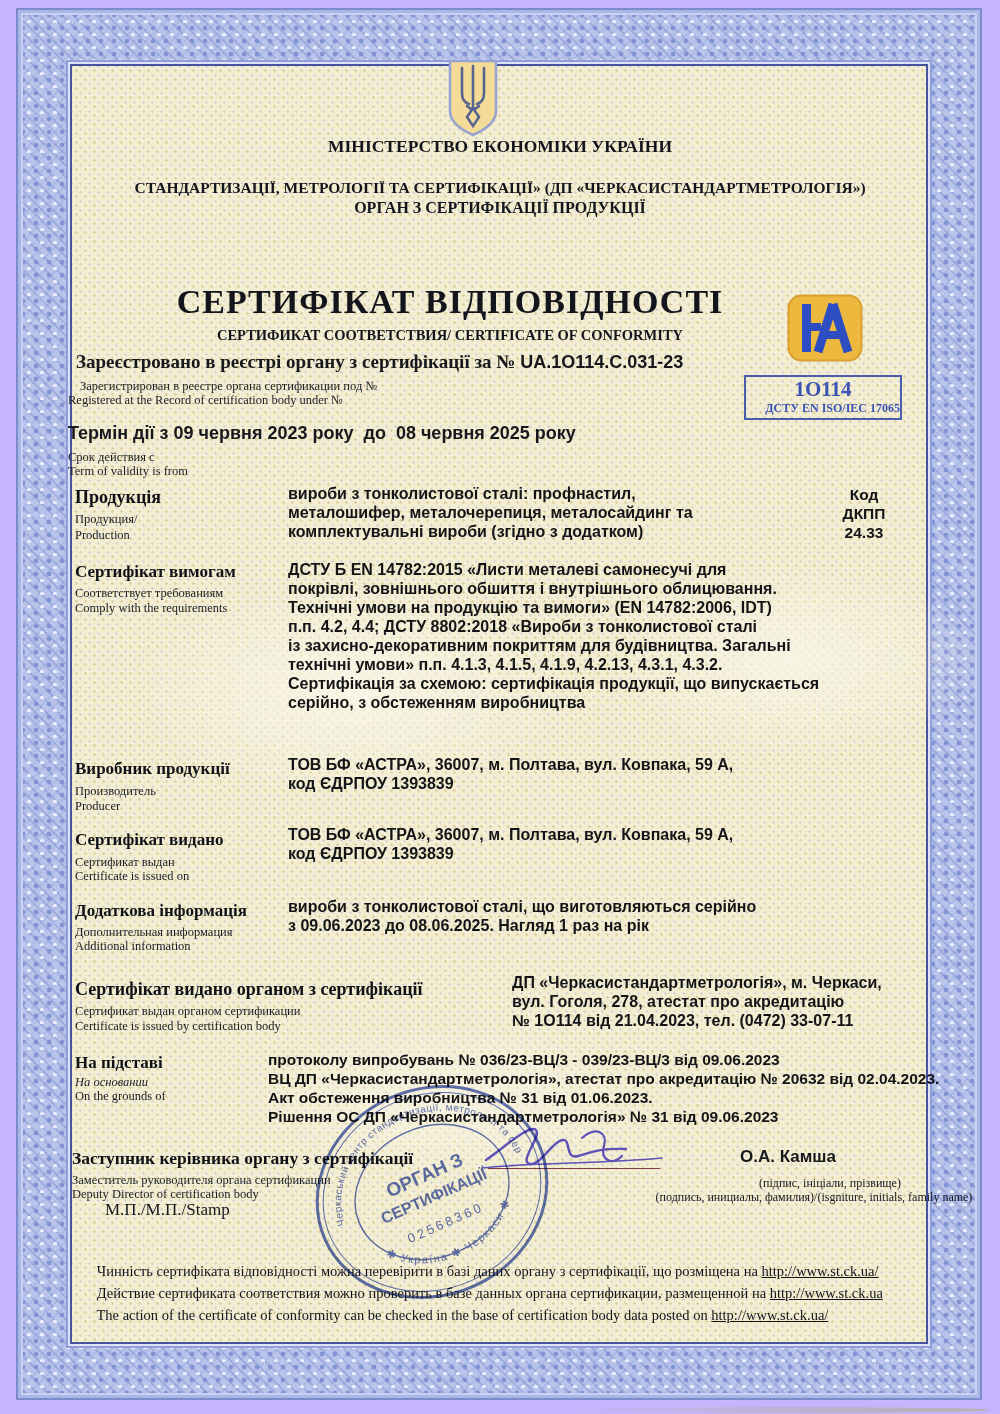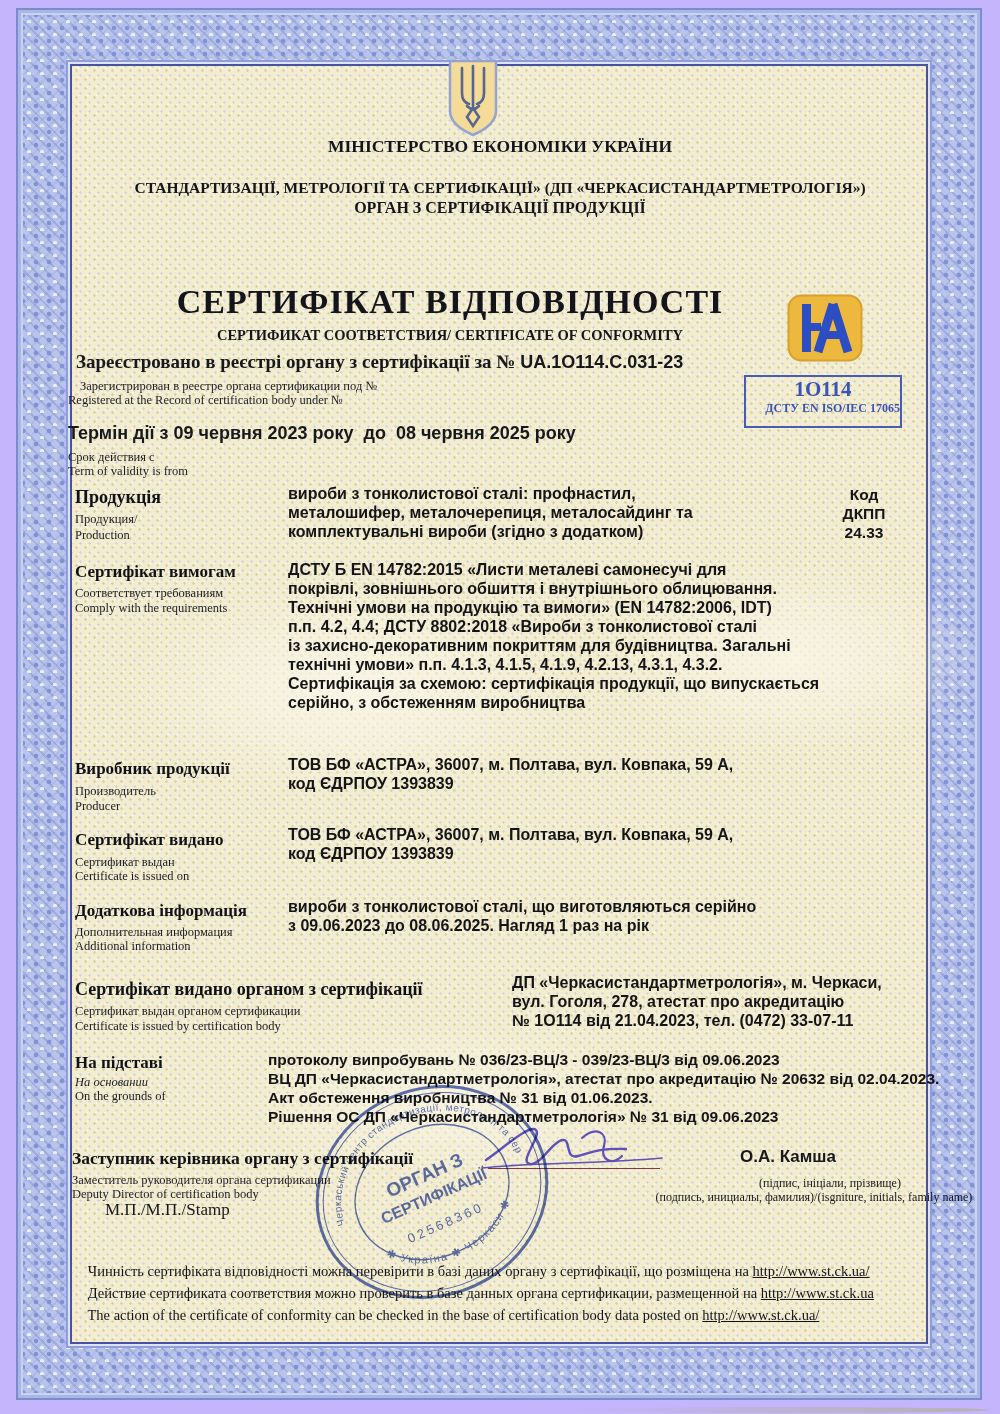--- a/index.html
+++ b/index.html
@@ -27,23 +27,23 @@
          border:2px solid #48539f; box-shadow:0 0 0 2px #dfe3f6, 0 0 0 4px #8f9dd8;}
   .blob{position:absolute;pointer-events:none;}
   .content{position:absolute;inset:0;}
   .serif{font-family:"Liberation Serif", serif;}
   .sans{font-family:"Liberation Sans", sans-serif;}
   .hdr-line{position:absolute;left:70px;width:860px;text-align:center;font-weight:bold;color:#14151c;}
   .lbl-h{position:absolute;font-weight:bold;font-size:17px;color:#101116;}
   .lbl-s{position:absolute;font-size:12.5px;color:#1c1d24;}
   .val{position:absolute;font-family:"Liberation Sans", sans-serif;font-weight:bold;
        font-size:16px;line-height:19px;color:#141416;white-space:pre;}
-  .footer-line{position:absolute;left:66px;font-size:14.5px;color:#121218;white-space:pre;}
+  .footer-line{position:absolute;left:66px;font-size:14.5px;color:#121218;white-space:pre;padding-left:9px;}
   .footer-line .link{text-decoration:underline;}
-  .badge-box{position:absolute;left:744px;top:375px;width:158px;height:53px;box-sizing:border-box;
+  .badge-box{position:absolute;left:744px;top:375px;width:158px;height:45px;box-sizing:border-box;
              border:2px solid #4a5cae;text-align:center;color:#3a53b4;}
   .stamp{position:absolute;left:306px;top:1080px;width:252px;height:224px;
          transform:rotate(-24deg);opacity:.82;mix-blend-mode:multiply;}
   .curl{position:absolute;right:10px;bottom:1px;width:430px;height:6px;border-radius:50%;
         background:linear-gradient(to left,#b4b3ae,rgba(180,179,174,0));}
 </style>
 </head>
 <body>
 
 <div class="page">

